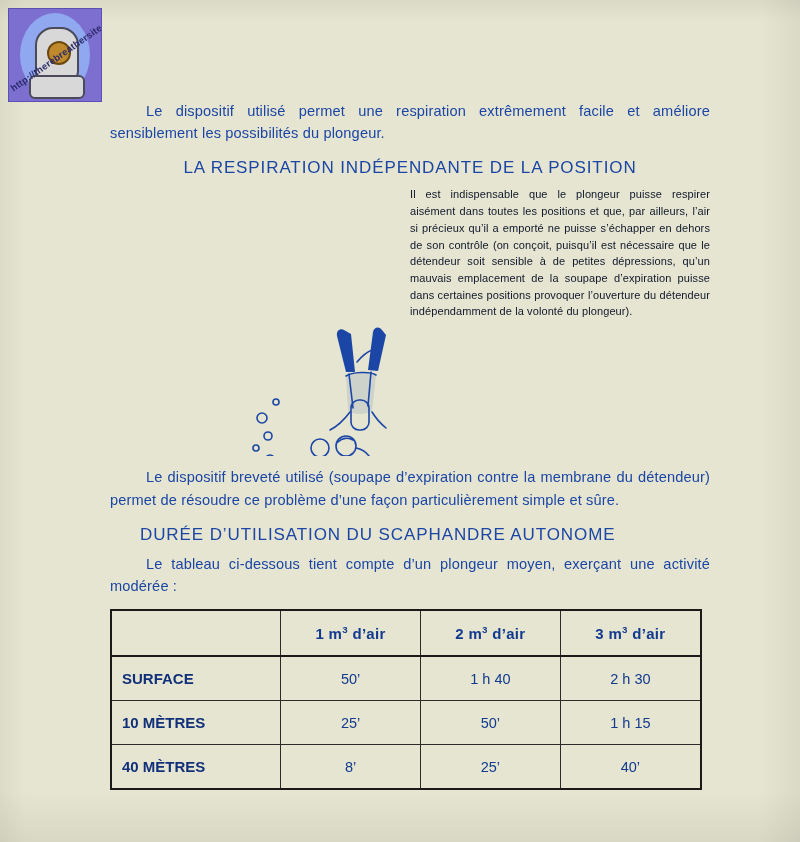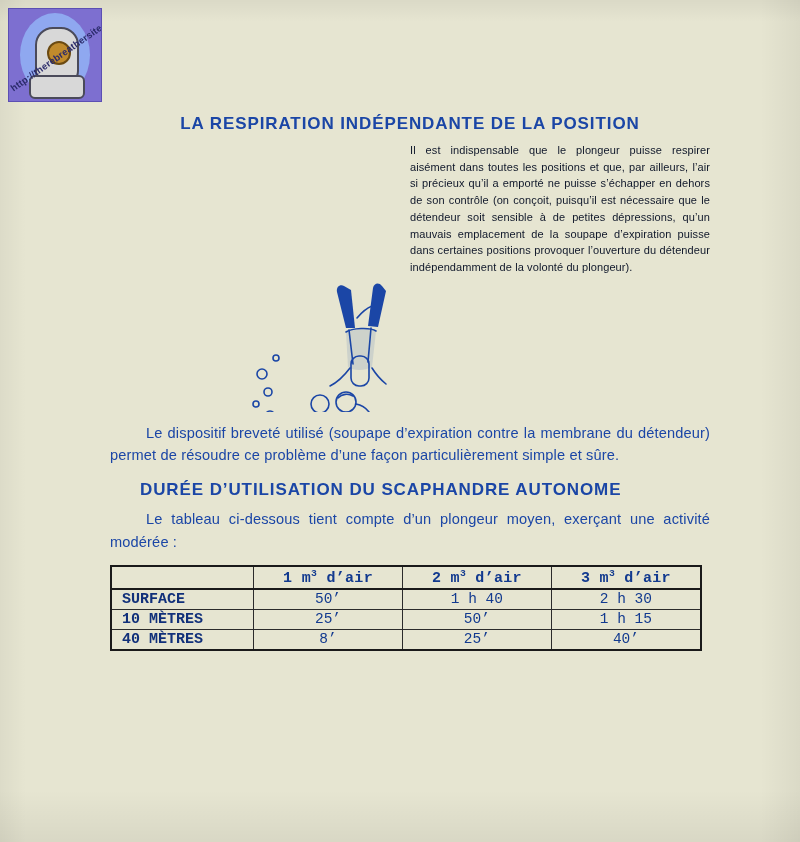--- a/index.html
+++ b/index.html
@@ -102,21 +102,21 @@
     color: #1b46a6;
     text-align: justify;
     line-height: 1.52;
     letter-spacing: 0.15px;
     margin: 0;
   }
   .para.indent { text-indent: 36px; }
 
   h2.section-title {
     font-size: 17px;
-    font-weight: bold;
+    font-weight: normal;
     color: #1b46a6;
     letter-spacing: 0.9px;
     margin: 14px 0 8px 0;
     text-align: center;
   }
   h2.section-title.left-ind {
     text-align: left;
     padding-left: 30px;
   }
 
@@ -140,24 +140,23 @@
 
   table.duration {
     border-collapse: collapse;
     width: 592px;
     margin-top: 12px;
     color: #123a8f;
     font-size: 14.5px;
   }
   table.duration td, table.duration th {
     border: 1px solid #2b2b2b;
-    padding: 1px 6px;
+    padding: 13px 6px;
     text-align: center;
     font-weight: bold;
-    font-family: Liberation Mono, monospace;
   }
   table.duration thead th {
     border-top: 2.5px solid #1a1a1a;
     border-bottom: 2px solid #1a1a1a;
     font-size: 15px;
     letter-spacing: 0.3px;
   }
   table.duration thead th.blank {
     border-left: 2.5px solid #1a1a1a;
     border-top: 2.5px solid #1a1a1a;
@@ -203,20 +202,21 @@
     <div class="circle"></div>
     <div class="helmet">
       <div class="faceplate"></div>
     </div>
     <div class="collar"></div>
     <div class="wm-text">http://therebreathersite.nl</div>
   </div>
 
   <div class="content">
 
+    <p class="para indent">Le dispositif utilisé permet une respiration extrêmement facile et améliore sensiblement les possibilités du plongeur.</p>
 
     <h2 class="section-title">LA RESPIRATION INDÉPENDANTE DE LA POSITION</h2>
 
     <div class="float-wrap">
       <div class="illus">
         <svg viewBox="0 0 288 270" width="288" height="270" aria-hidden="true">
           <g fill="none" stroke="#1b46a6" stroke-width="1.6" stroke-linecap="round" stroke-linejoin="round">
 
             <path d="M247,176 C252,170 257,166 262,164"></path>
 

